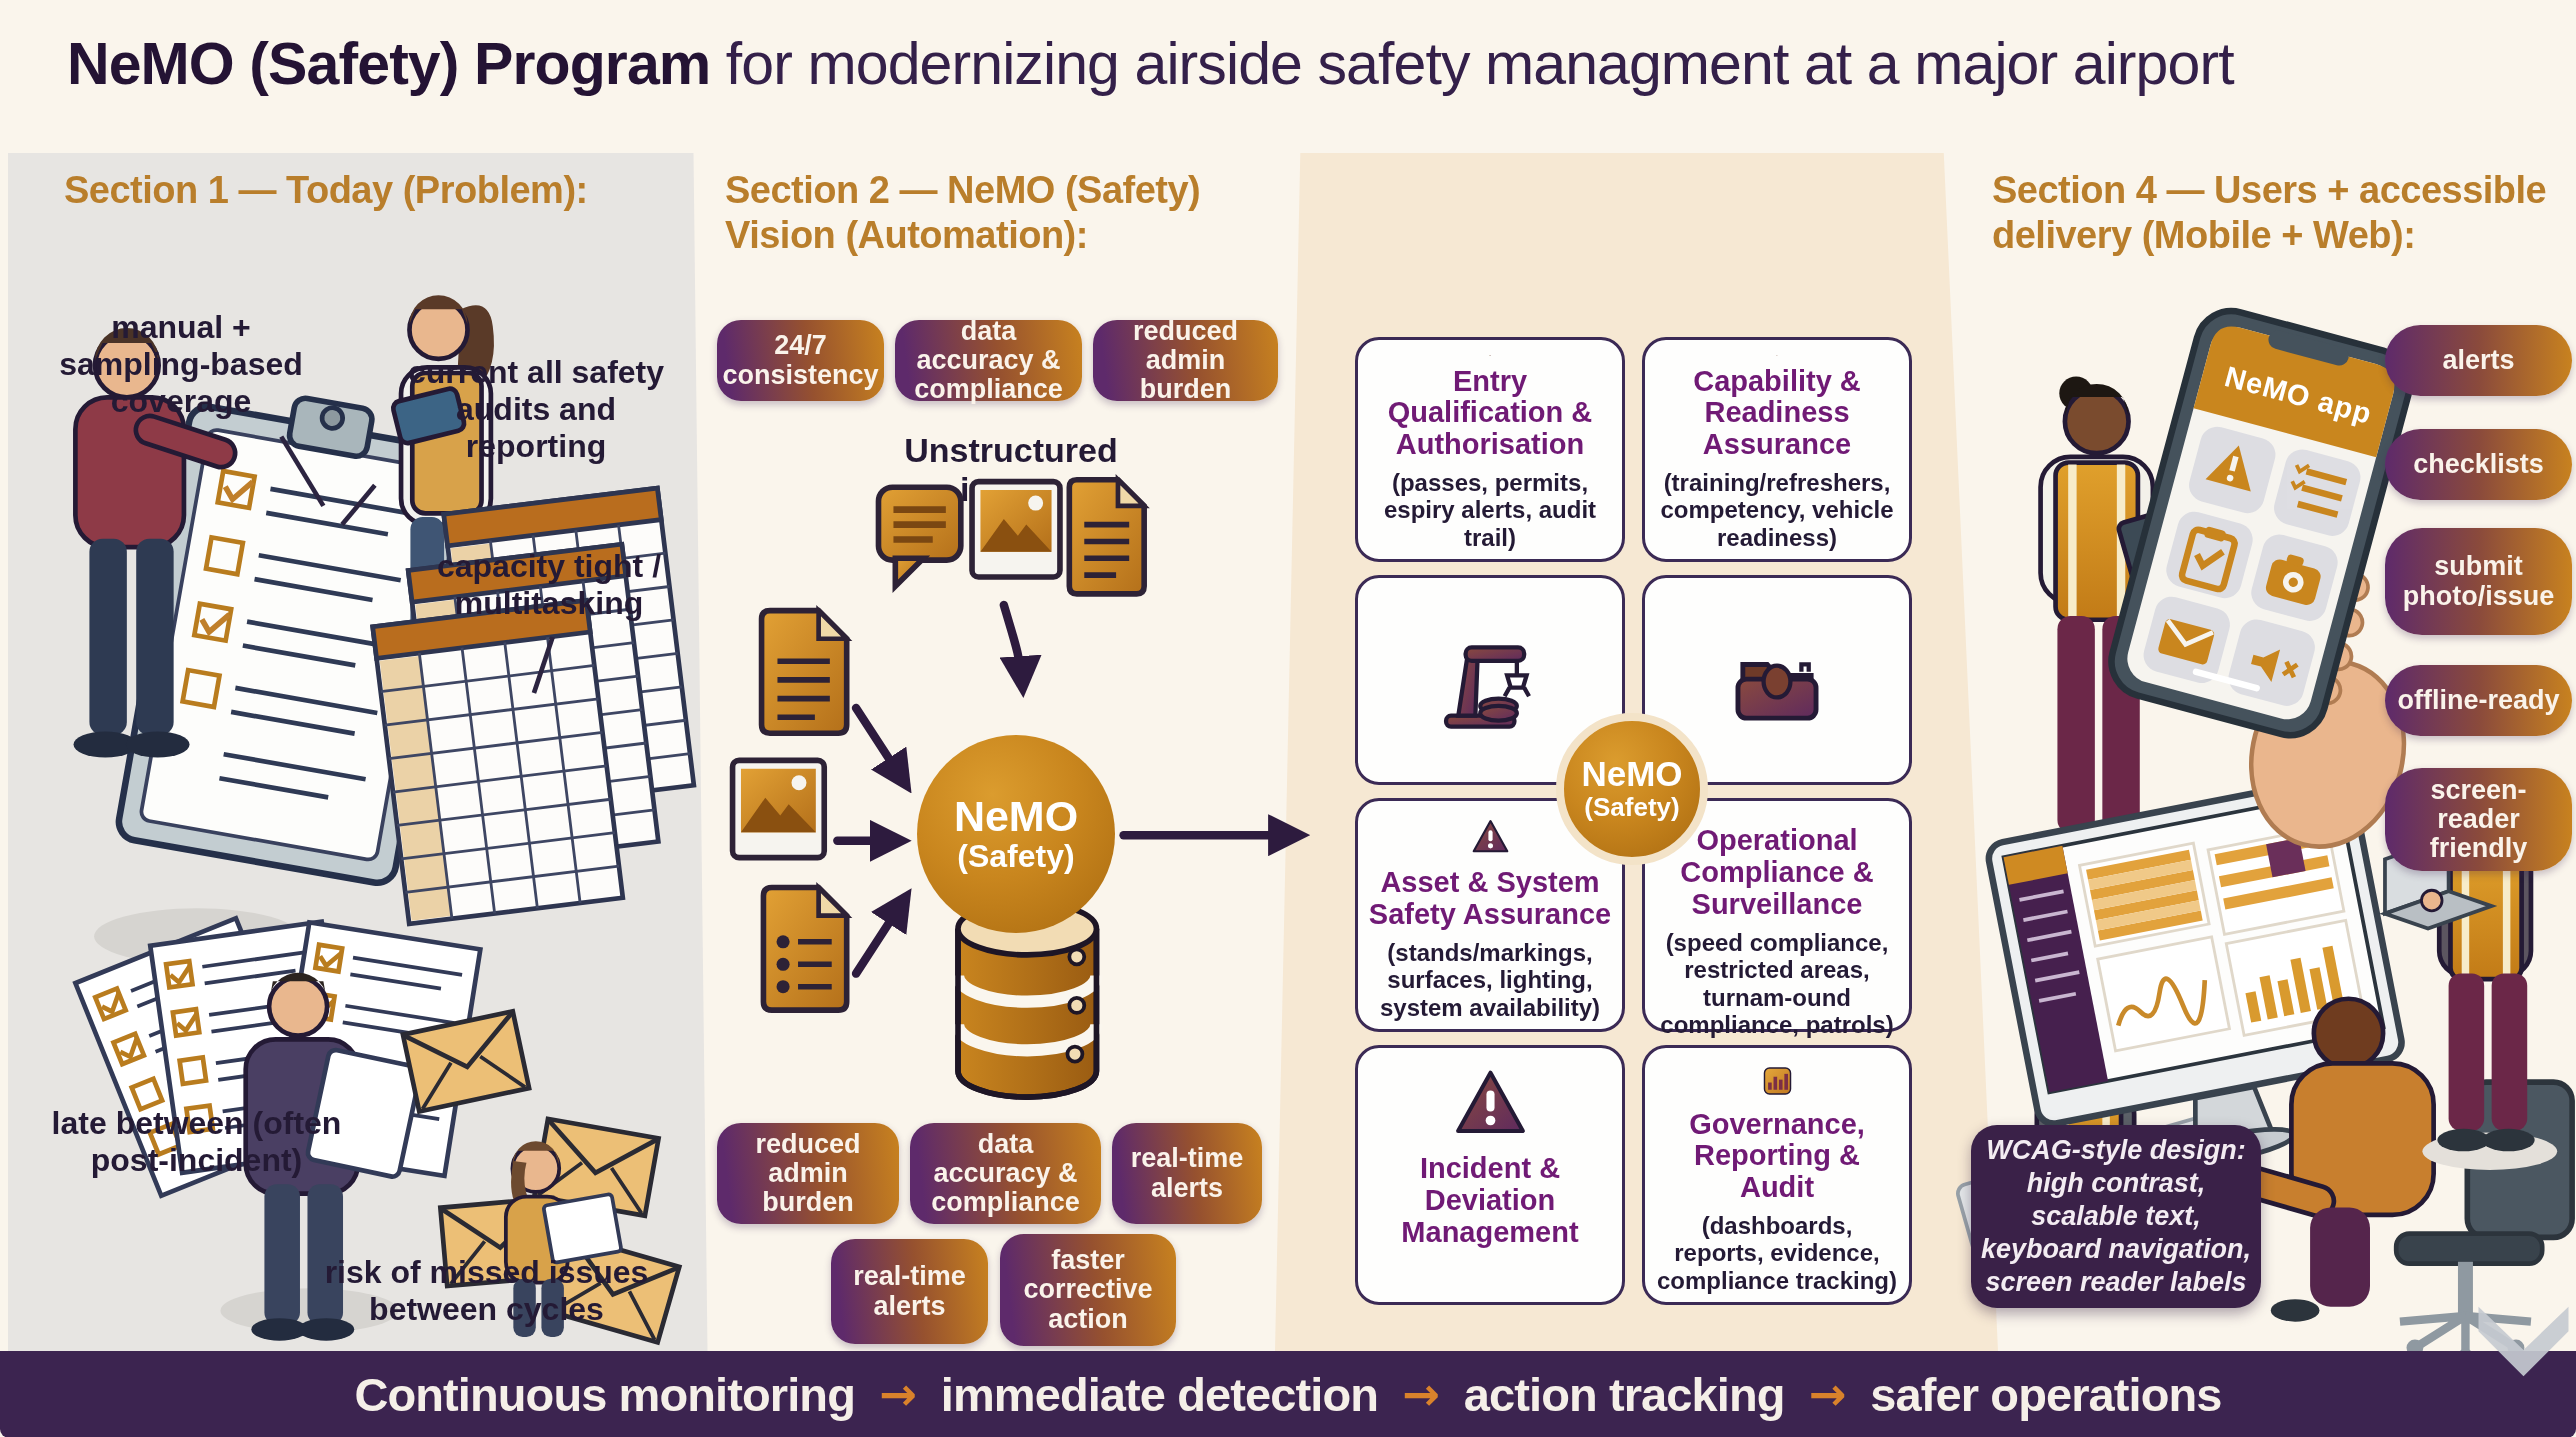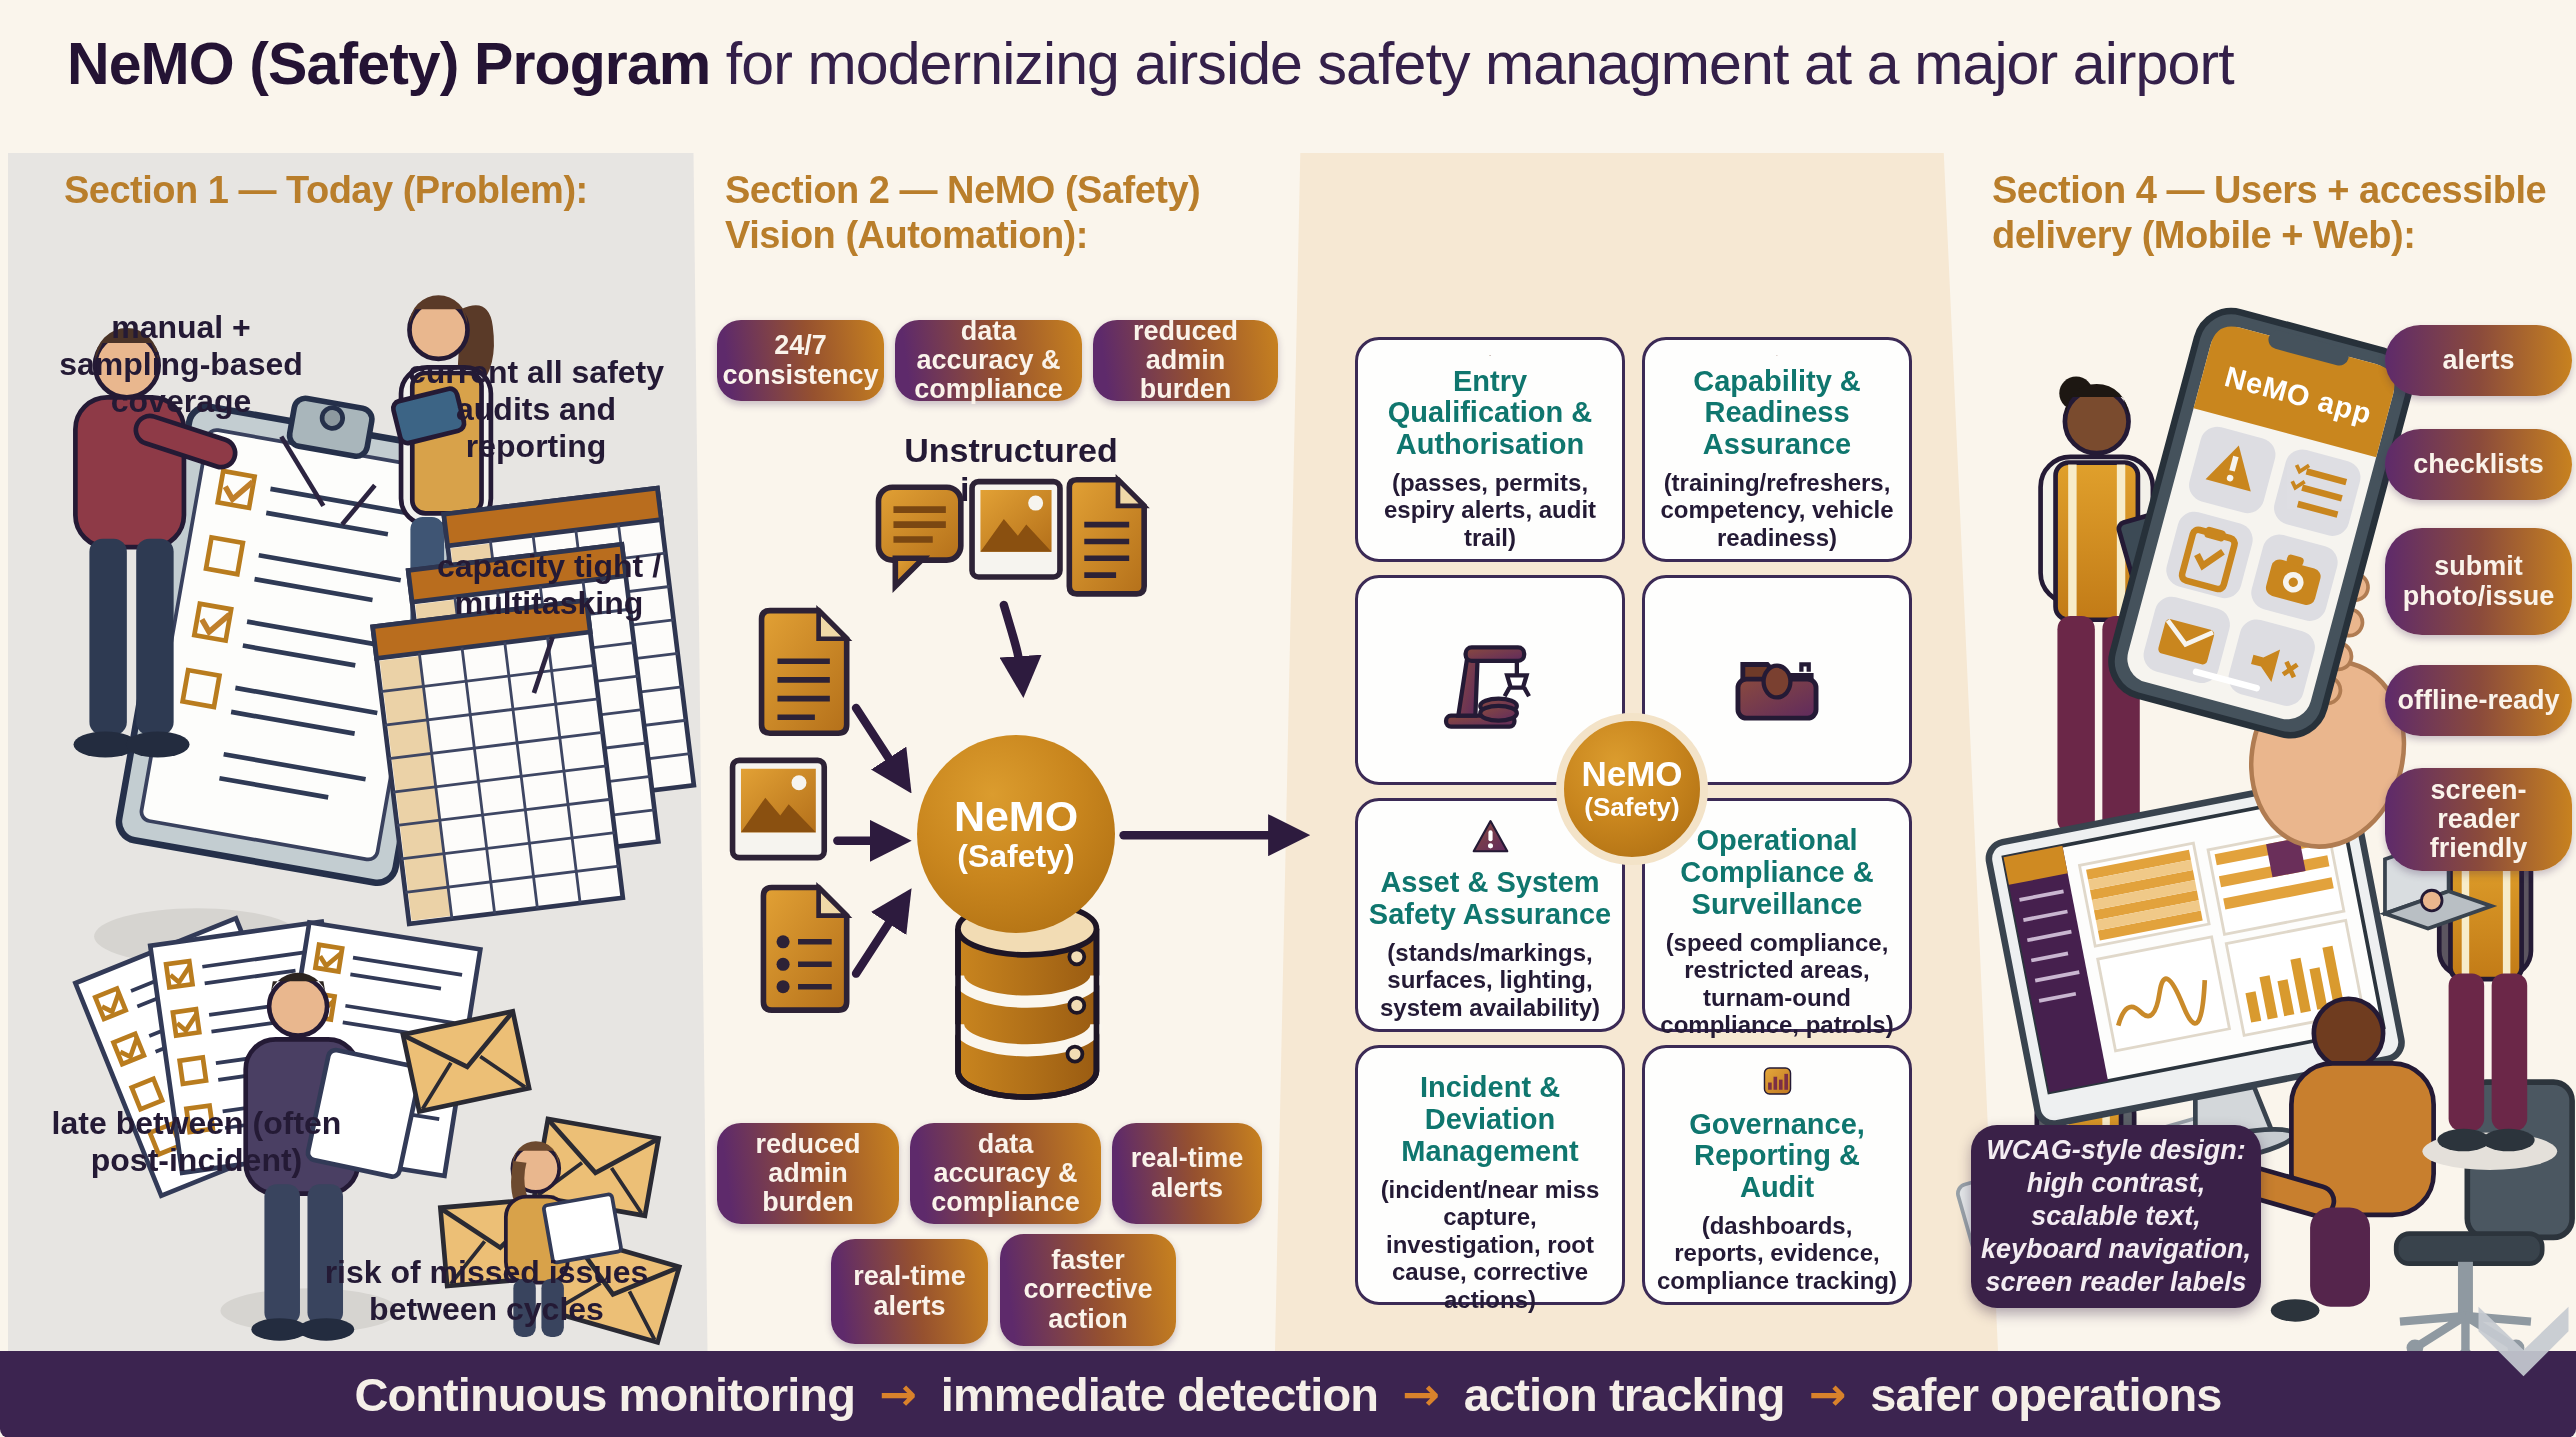--- a/index.html
+++ b/index.html
@@ -24,21 +24,21 @@
   .hub{border-radius:50%;background:radial-gradient(circle at 38% 30%,#db9c2e 0%,#c9861e 45%,#a96a10 100%);
        color:#fff;display:flex;flex-direction:column;align-items:center;justify-content:center;
        text-align:center;font-weight:800;}
   .hub .l1{font-size:43px;line-height:1.05;}
   .hub .l2{font-size:32px;line-height:1.1;}
   .hub.small{border:8.4px solid #f3e3c8;}
   .hub.small .l1{font-size:35px;}
   .hub.small .l2{font-size:26px;}
   .card{background:#fefefd;border:3.3px solid #3b2a55;border-radius:24px;width:270px;
         display:flex;flex-direction:column;align-items:center;padding:15px 9.4px 7.5px;}
-  .card-title{font-weight:800;font-size:29px;line-height:1.1;color:#0f766e;text-align:center;margin-top:9.4px;}
+  .card-title{font-weight:800;font-size:29px;line-height:1.1;color:#701a75;text-align:center;margin-top:9.4px;}
   .card-sub{font-weight:600;font-size:24px;line-height:1.15;color:#241a35;text-align:center;margin-top:7.5px;}
   .wcag{background:#3a2148;border-radius:26px;color:#f3ecf2;text-align:center;
         display:flex;flex-direction:column;justify-content:center;font-weight:700;
         font-size:27px;line-height:1.22;box-shadow:0 5.6px 13px rgba(40,20,55,.35);}
   .banner{left:0;top:1351px;width:2576px;height:87px;background:#3c2450;display:flex;
           align-items:center;justify-content:center;gap:24px;}
   .banner .seg{color:#f5efe8;font-weight:700;font-size:47px;letter-spacing:-0.9px;}
   .banner .arrow{color:#d9822b;font-weight:700;font-size:45px;font-family:"DejaVu Sans",sans-serif;}
 </style>
 </head>
@@ -340,21 +340,20 @@
     <div class="card-sub">(speed compliance, restricted areas, turnam-ound compliance, patrols)</div>
   </div>
 
   <div class="abs card" style="left:1355px;top:1045px;height:260px;">
     <svg width="81" height="81" viewBox="0 0 100 100">
       <path d="M50 12 L90 84 H10 Z" fill="url(#gM)" stroke="#241a35" stroke-width="5" stroke-linejoin="round"></path>
       <rect x="45" y="34" width="10" height="26" rx="5" fill="#ffffff"></rect>
       <circle cx="50" cy="71" r="6" fill="#ffffff"></circle>
     </svg>
     <div class="card-title">Incident &amp; Deviation Management</div>
-    <div class="card-sub">(incident/near miss capture, investigation, root cause, corrective actions)</div>
   </div>
 
   <div class="abs card" style="left:1642px;top:1045px;height:260px;">
     <svg width="81" height="81" viewBox="0 0 100 100">
       <rect x="14" y="14" width="72" height="72" rx="14" fill="url(#gOr2)" stroke="#241a35" stroke-width="4"></rect>
       <linearGradient id="gOr2" x1="0" y1="0" x2="1" y2="1">
           <stop offset="0" stop-color="#e5a83c"></stop>
           <stop offset="1" stop-color="#c07820"></stop>
         </linearGradient>
       <rect x="24" y="54" width="10" height="20" fill="#7c2f45"></rect>

